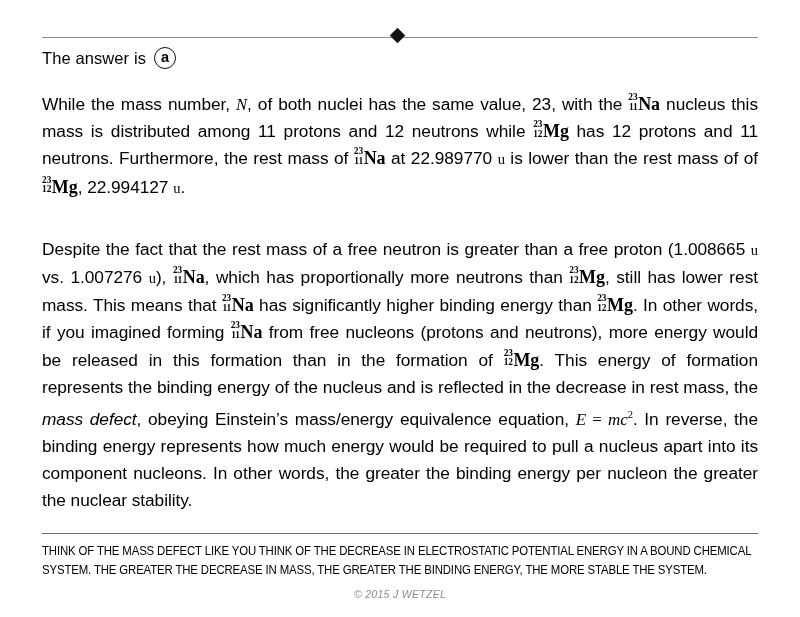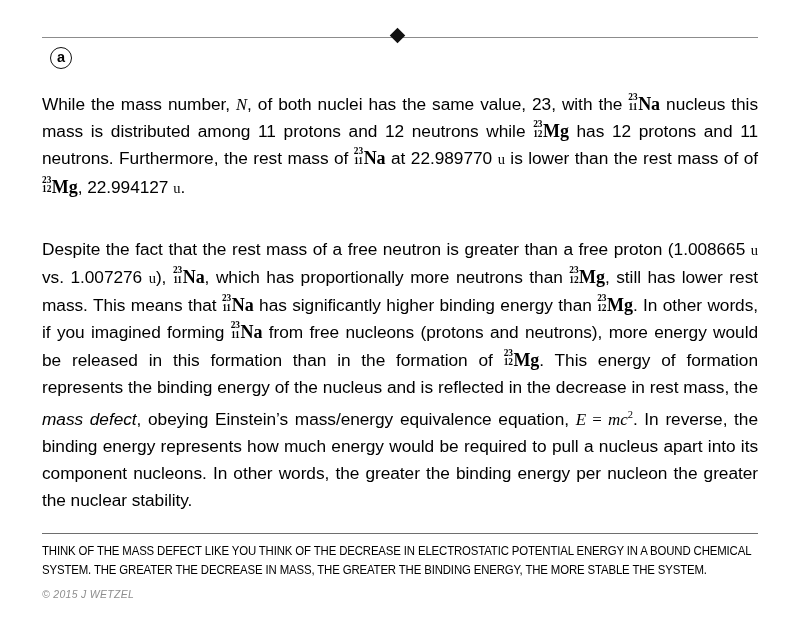--- a/index.html
+++ b/index.html
@@ -99,21 +99,21 @@
     font-family: "Liberation Serif", serif;
     font-weight: bold;
     font-size: 18px;
     white-space: nowrap;
     line-height: 0;
     vertical-align: baseline;
   }
   .iso .nums {
     display: inline-block;
     vertical-align: baseline;
-    text-align: center;
+    text-align: right;
     font-size: 9.4px;
     font-weight: bold;
     line-height: 1.02;
     margin-right: 0.5px;
     position: relative;
     top: -0.5px;
   }
   .iso .nums span { display: block; }
   .iso .sym {
     display: inline-block;
@@ -141,38 +141,39 @@
     margin-top: 8px;
     font-size: 12.4px;
     line-height: 19.5px;
     letter-spacing: -0.15px;
     transform: scaleX(0.92);
     transform-origin: left top;
     width: 108.7%;
   }
   .copyright {
     margin-top: 7px;
-    text-align: left;
+    text-align: center;
     font-size: 10.5px;
     font-style: italic;
     color: #8e8e8e;
     letter-spacing: 0.3px;
   }
 </style>
 </head>
 <body>
 
 <div class="page">
 
   <div class="top-rule-wrap">
     <div class="top-rule"></div>
     <div class="diamond"></div>
   </div>
 
   <div class="answer-line">
+    <span class="answer-label">The answer is</span>
     <span class="answer-circle">a</span>
   </div>
 
   <div class="body-copy">
 
     <p><span>While the mass number, </span><span class="var-n">N</span><span>, of both nuclei has the same value, 23, with the </span><span class="iso"><span class="nums"><span>23</span><span>11</span></span><span class="sym">Na</span></span><span> nucleus this mass is distributed among 11 protons and 12 neutrons while </span><span class="iso"><span class="nums"><span>23</span><span>12</span></span><span class="sym">Mg</span></span><span> has 12 protons and 11 neutrons.  Furthermore, the rest mass of </span><span class="iso"><span class="nums"><span>23</span><span>11</span></span><span class="sym">Na</span></span><span> at 22.989770 </span><span class="unit-u">u</span><span> is lower than the rest mass of of </span><span class="iso"><span class="nums"><span>23</span><span>12</span></span><span class="sym">Mg</span></span><span>, 22.994127 </span><span class="unit-u">u</span><span>.</span></p>
 
     <p><span>Despite the fact that the rest mass of a free neutron is greater than a free proton (1.008665 </span><span class="unit-u">u</span><span> vs. 1.007276 </span><span class="unit-u">u</span><span>), </span><span class="iso"><span class="nums"><span>23</span><span>11</span></span><span class="sym">Na</span></span><span>, which has proportionally more neutrons than </span><span class="iso"><span class="nums"><span>23</span><span>12</span></span><span class="sym">Mg</span></span><span>, still has lower rest mass.  This means that </span><span class="iso"><span class="nums"><span>23</span><span>11</span></span><span class="sym">Na</span></span><span> has significantly higher binding energy than </span><span class="iso"><span class="nums"><span>23</span><span>12</span></span><span class="sym">Mg</span></span><span>.  In other words, if you imagined forming </span><span class="iso"><span class="nums"><span>23</span><span>11</span></span><span class="sym">Na</span></span><span> from free nucleons (protons and neutrons), more energy would be released in this formation than in the formation of </span><span class="iso"><span class="nums"><span>23</span><span>12</span></span><span class="sym">Mg</span></span><span>.  This energy of formation represents the binding energy of the nucleus and is reflected in the decrease in rest mass, the </span><span class="ital">mass defect</span><span>, obeying Einstein’s mass/energy equivalence equation, </span><span class="eq"><span>E</span><span class="op"> = </span><span>mc</span><sup>2</sup></span><span>. In reverse, the binding energy represents how much energy would be required to pull a nucleus apart into its component nucleons.  In other words, the greater the binding energy per nucleon the greater the nuclear stability.</span></p>
 
   </div>

